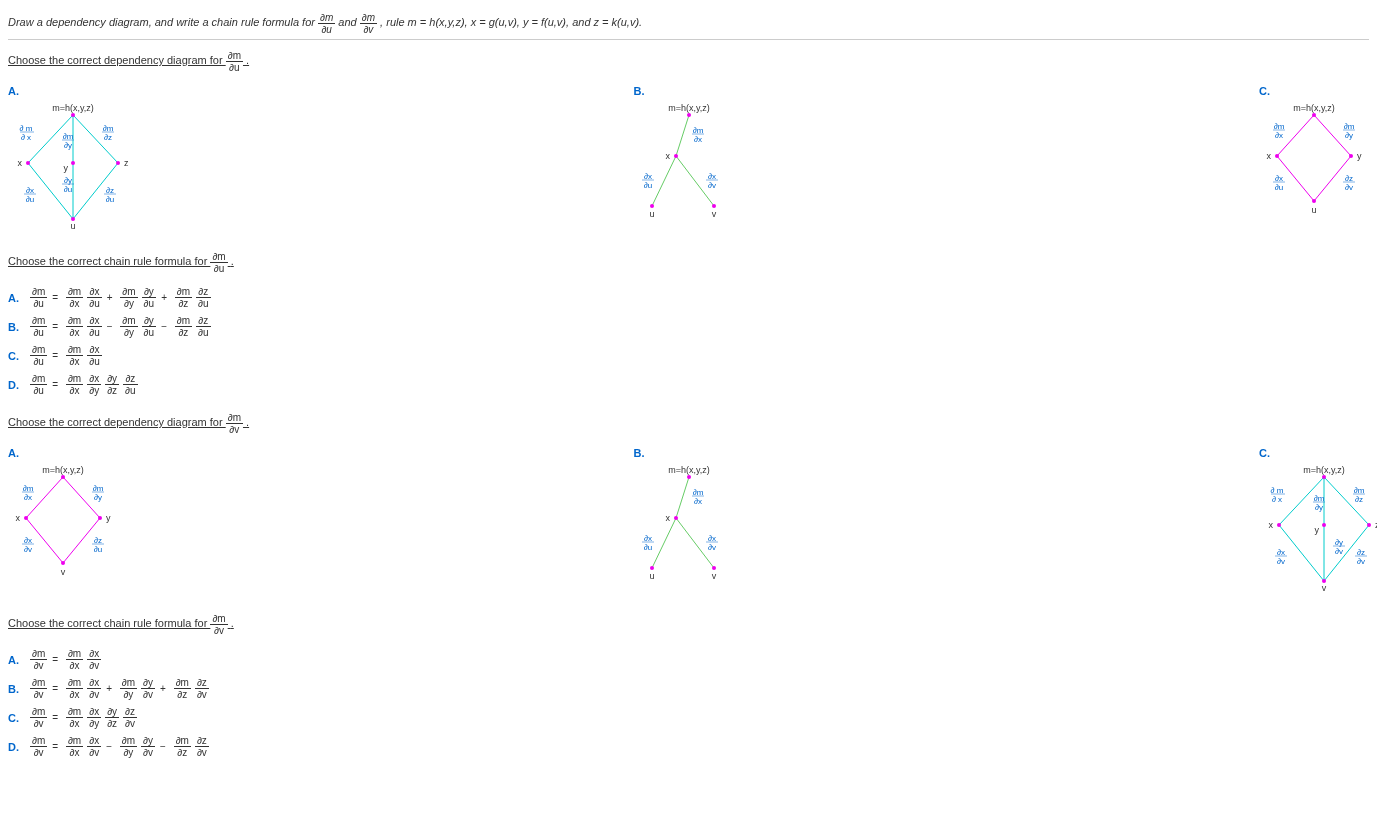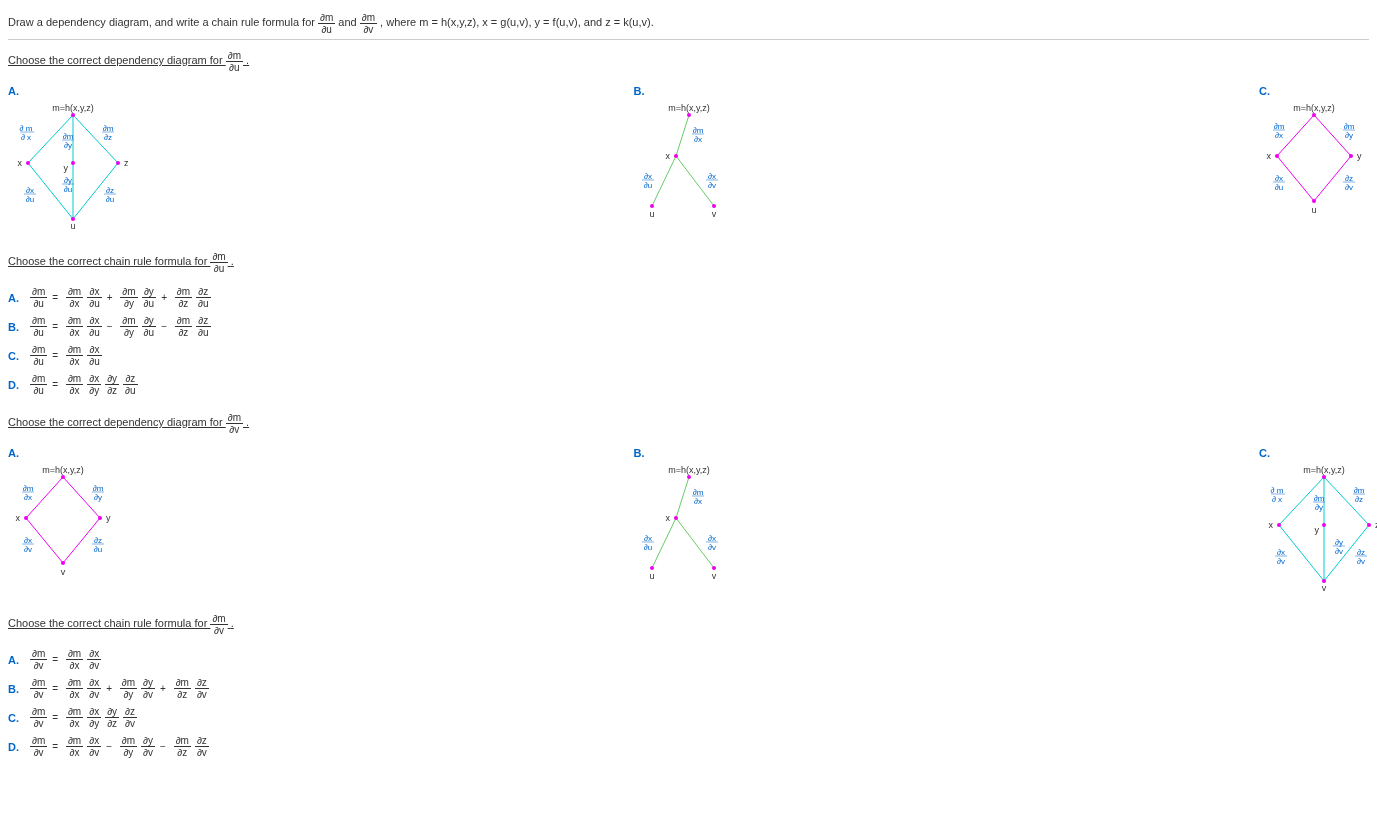--- a/index.html
+++ b/index.html
@@ -7,20 +7,21 @@
     font-size: 11px;
     color: #333;
     margin: 0;
     padding: 8px;
     background: #fff;
   }
   .question-header {
     padding: 4px 0;
     border-bottom: 1px solid #ccc;
     margin-bottom: 10px;
+    font-style: italic;
   }
   .section-prompt {
     margin: 8px 0 12px 0;
     text-decoration: underline;
   }
   .frac {
     display: inline-block;
     vertical-align: middle;
     text-align: center;
     font-size: 10px;
@@ -86,21 +87,21 @@
   <span>Draw a dependency diagram, and write a chain rule formula for </span>
   <span class="frac">
     <span class="num">∂m</span>
     <span class="den">∂u</span>
   </span>
   <span> and </span>
   <span class="frac">
     <span class="num">∂m</span>
     <span class="den">∂v</span>
   </span>
-  <span>, where m = h(x,y,z), x = g(u,v), y = f(u,v), and z = k(u,v).</span>
+  <span>, rule m = h(x,y,z), x = g(u,v), y = f(u,v), and z = k(u,v).</span>
 </div>
 
 <div class="section-prompt">
   <span>Choose the correct dependency diagram for </span>
   <span class="frac"><span class="num">∂m</span><span class="den">∂u</span></span>
   <span>.</span>
 </div>
 
 <div class="diagram-row">
 

